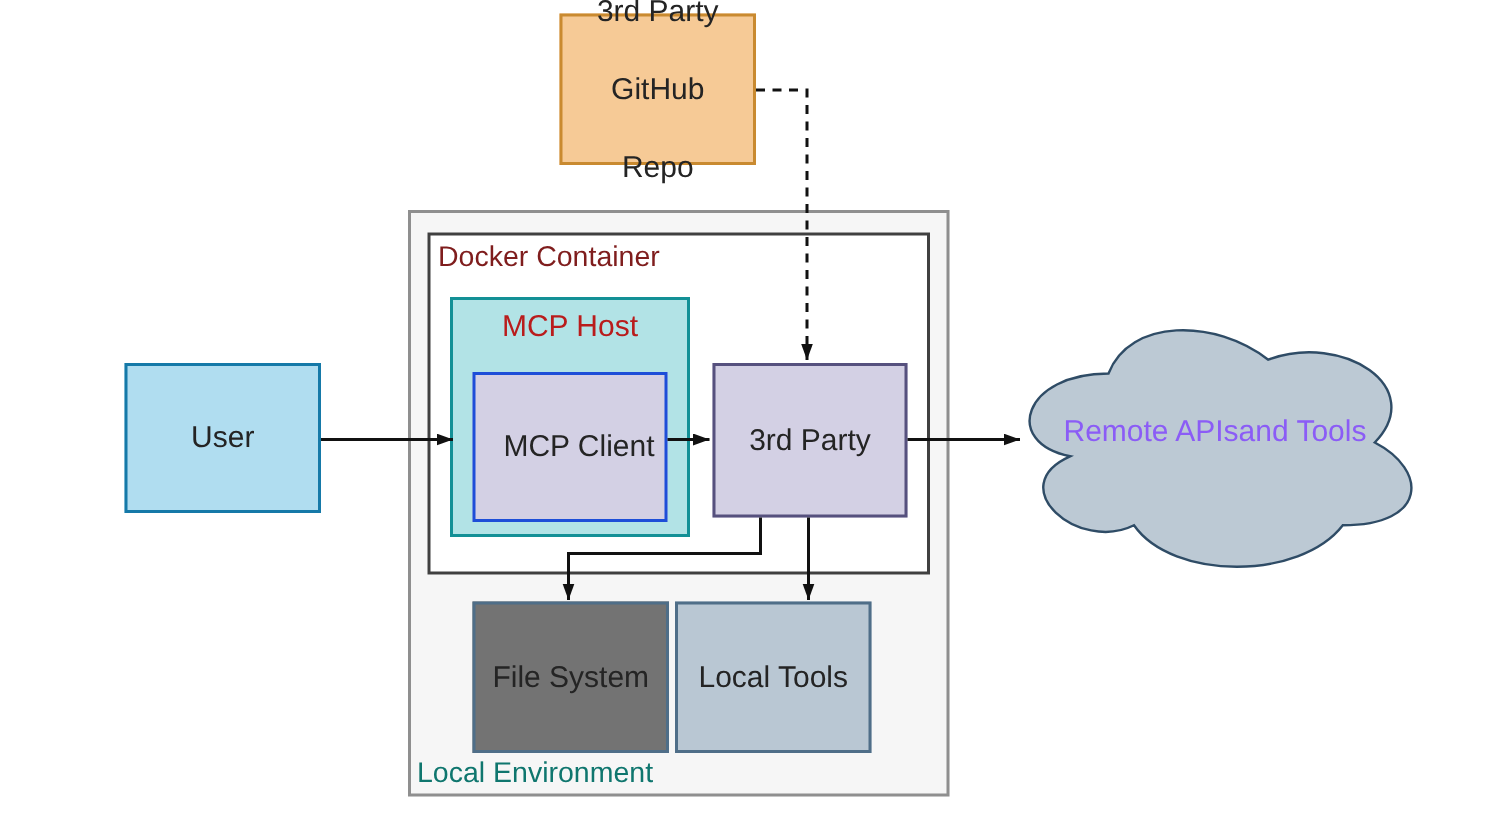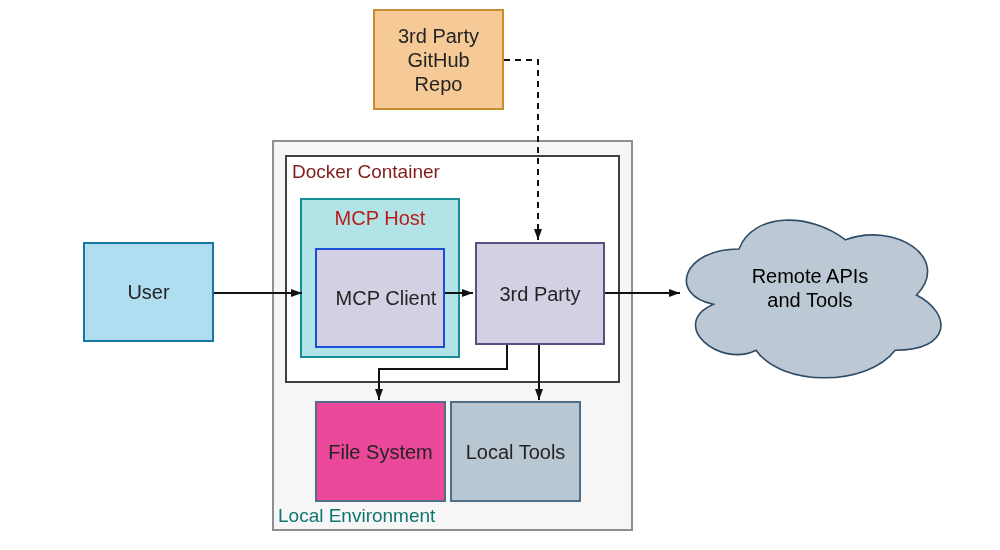--- a/index.html
+++ b/index.html
@@ -11,20 +11,21 @@
   .canvas {
     position: relative;
     width: 1000px;
     height: 550px;
     background: #ffffff;
     overflow: hidden;
   }
   .box {
     position: absolute;
     box-sizing: border-box;
+    gap: 28px;
   }
   .node {
     display: flex;
     flex-direction: column;
     align-items: center;
     justify-content: center;
     text-align: center;
     font-size: 20px;
     line-height: 24px;
     color: #242424;
@@ -83,47 +84,47 @@
     border: 2px solid #1d4ed8;
     padding-left: 12px;
   }
   .server {
     left: 475px; top: 242px; width: 130px; height: 103px;
     background: #d3d0e4;
     border: 2px solid #56517e;
   }
   .fs {
     left: 315px; top: 401px; width: 131px; height: 101px;
-    background: #ec4899;
+    background: #737373;
     border: 2px solid #4f6e88;
   }
   .tools {
     left: 450px; top: 401px; width: 131px; height: 101px;
     background: #b9c7d3;
     border: 2px solid #4f6e88;
   }
   
   .cloud-svg {
     position: absolute;
     left: 668px; top: 203px;
     overflow: visible;
   }
   .cloud-label {
     position: absolute;
     left: 668px; top: 203px; width: 284px; height: 184px;
     display: flex;
-    flex-direction: column;
+    flex-direction: row;
     align-items: center;
     justify-content: center;
     text-align: center;
     padding-bottom: 14px;
     box-sizing: border-box;
     font-size: 20px;
     line-height: 24px;
-    color: #000000;
+    color: #8b5cf6;
   }
   
   .edges {
     position: absolute;
     left: 0; top: 0;
     pointer-events: none;
   }
   .edge {
     fill: none;
     stroke: #111111;

